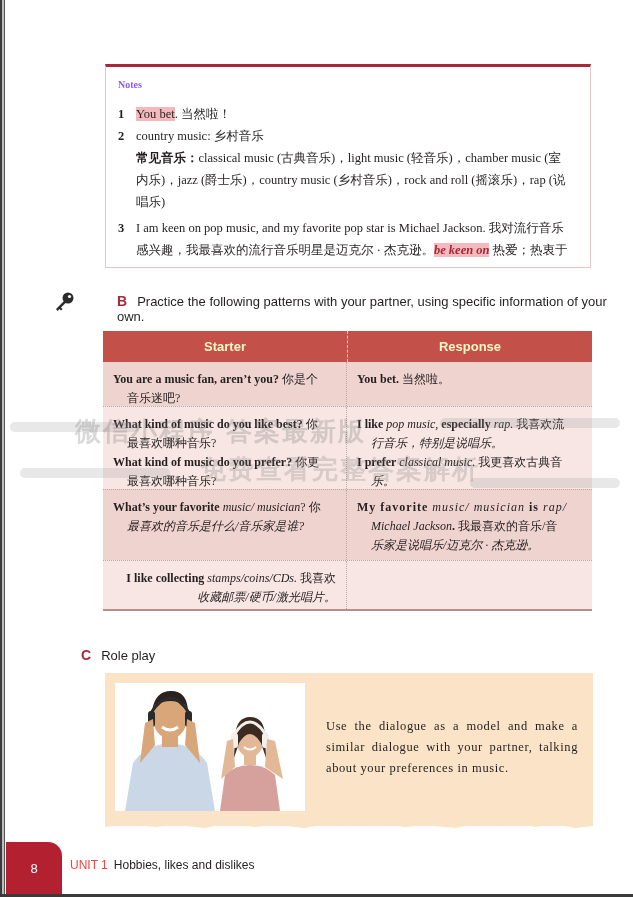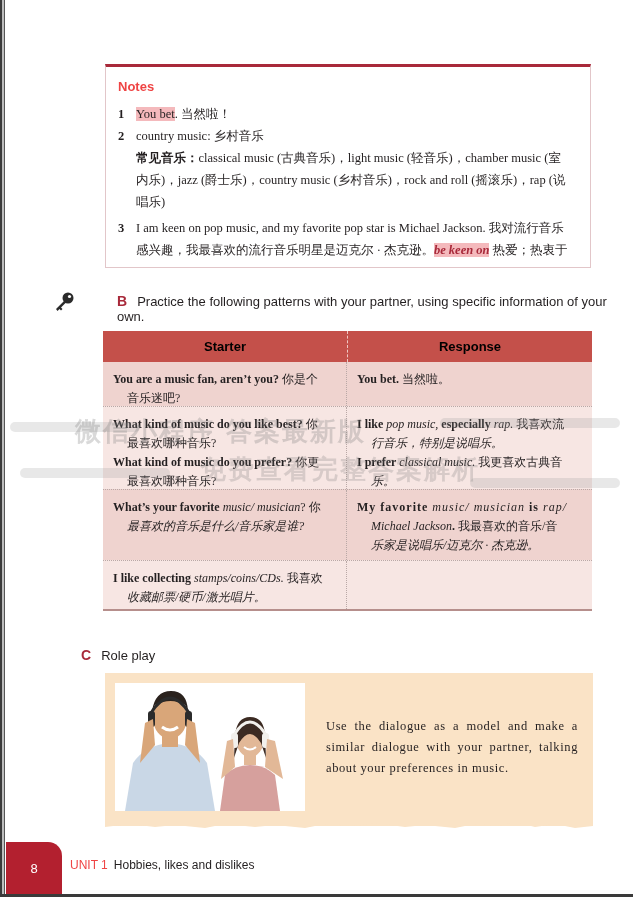--- a/index.html
+++ b/index.html
@@ -5,37 +5,37 @@
   html,body{margin:0;padding:0;}
   body{width:633px;height:897px;background:#ffffff;position:relative;overflow:hidden;
        font-family:"Liberation Serif","DejaVu Serif",serif;color:#231f20;}
   .left-edge{position:absolute;left:0;top:0;width:6px;height:897px;
        background:linear-gradient(to right,#3a3a3a 0,#3a3a3a 2px,#bdbdbd 2px,#bdbdbd 4px,#555 4px,#555 5px,#fff 5px);}
   .bottom-edge{position:absolute;left:0;bottom:0;width:633px;height:3px;background:#3a3a3a;}
 
   
   .notes{position:absolute;left:105px;top:64px;width:486px;height:204px;
        border:1px solid #e2c6c9;border-top:3px solid #a8293a;box-sizing:border-box;background:#fff;}
-  .notes-title{position:absolute;left:12px;top:12px;font-family:Liberation Sans, sans-serif;
-       font-weight:bold;font-size:13px;color:#ef4444;}
+  .notes-title{position:absolute;left:12px;top:12px;font-family:Liberation Serif, serif;
+       font-weight:bold;font-size:10px;color:#8b5cf6;}
   .note{position:absolute;left:12px;font-size:12.5px;line-height:22px;width:462px;}
   .note .num{display:inline-block;width:18px;font-weight:bold;}
   .note .indent{padding-left:18px;display:block;}
   .hl{background:#f4b9bc;}
   .hl-bi{background:#f4b9bc;font-weight:bold;font-style:italic;color:#a8293a;}
   .b{font-weight:bold;}
   .i{font-style:italic;}
 
   
   .sec-head{position:absolute;font-family:"Liberation Sans",sans-serif;font-size:13px;}
   .sec-letter{color:#a8293a;font-weight:bold;font-size:14px;margin-right:10px;}
   .key-icon{position:absolute;left:53px;top:291px;width:22px;height:22px;}
 
   .table{position:absolute;left:103px;top:331px;width:489px;}
-  .thead{display:flex;height:31px;background:#c4504a;color:#000000;
+  .thead{display:flex;height:31px;background:#c4504a;color:#fef9c3;
        font-family:"Liberation Sans",sans-serif;font-weight:bold;font-size:13px;}
   .thead div{flex:0 0 auto;display:flex;align-items:center;justify-content:center;}
   .th1{width:244px;border-right:1px dashed #f0c8c4;}
   .th2{width:244px;}
   .row{display:flex;border-top:1px dotted #b9a8a6;font-size:12px;line-height:19px;}
   .row.dark{background:#efd3cf;}
   .row.light{background:#f7e6e3;}
   .cell{box-sizing:border-box;padding:8px 10px 8px 10px;}
   .c1{width:244px;border-right:1px dotted #b9a8a6;}
   .c2{width:245px;}
@@ -135,21 +135,21 @@
       <span class="ln"><span class="b">What’s your favorite </span><span class="i">music/ musician</span><span>?</span><span> 你</span></span>
       <span class="ind i">最喜欢的音乐是什么/音乐家是谁?</span>
     </div>
     <div class="cell c2">
       <span class="ln" style="letter-spacing:1px;"><span class="b">My favorite </span><span class="i">music/ musician</span><span class="b"> is </span><span class="i">rap/</span></span>
       <span class="ind"><span class="i">Michael Jackson</span><span class="b">.</span><span> 我最喜欢的音乐/音</span></span>
       <span class="ind i">乐家是说唱乐/迈克尔 · 杰克逊。</span>
     </div>
   </div>
 
-  <div class="row light" style="height:48px;">
+  <div class="row light" style="height:48px;text-align:right;">
     <div class="cell c1">
       <span class="ln"><span class="b">I like collecting </span><span class="i">stamps/coins/CDs.</span><span> 我喜欢</span></span>
       <span class="ind i">收藏邮票/硬币/激光唱片。</span>
     </div>
     <div class="cell c2"></div>
   </div>
   <div class="table-bottom"></div>
 </div>
 
 <div class="watermark">

